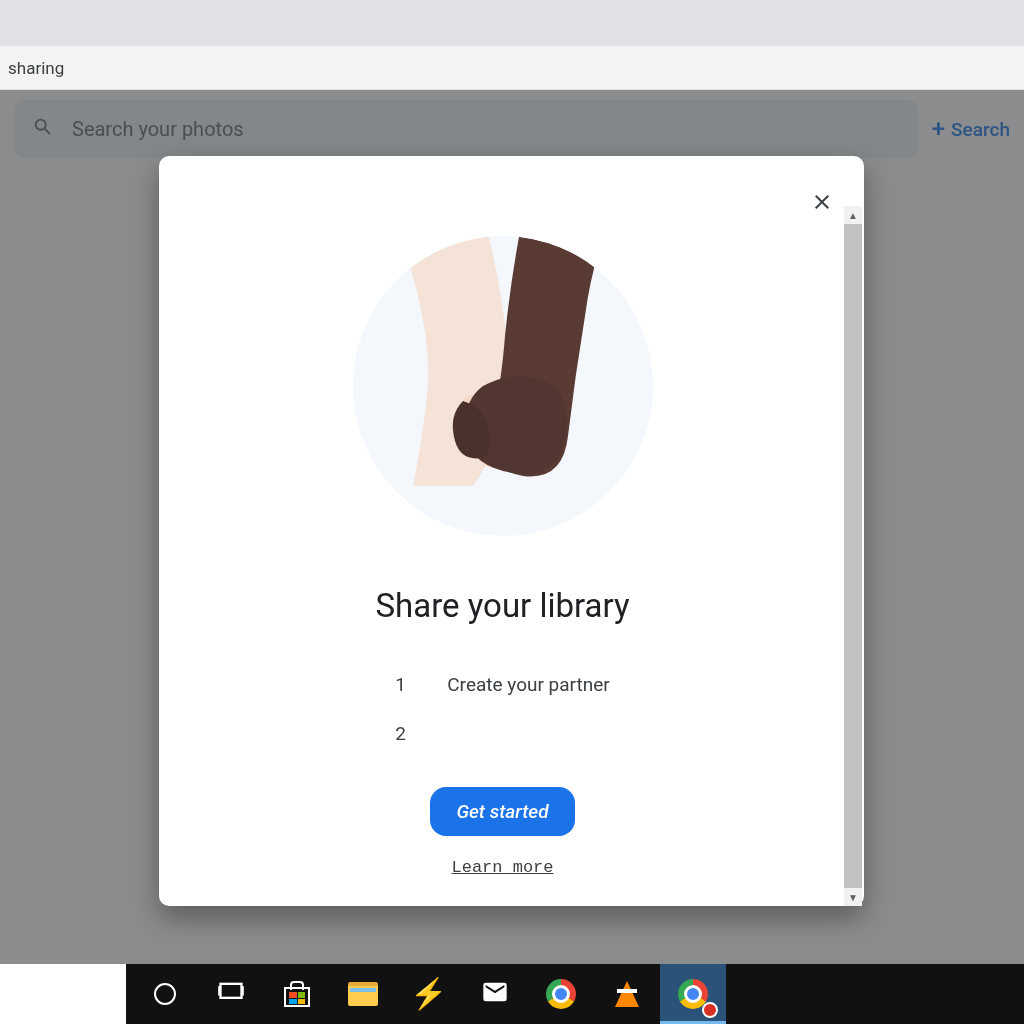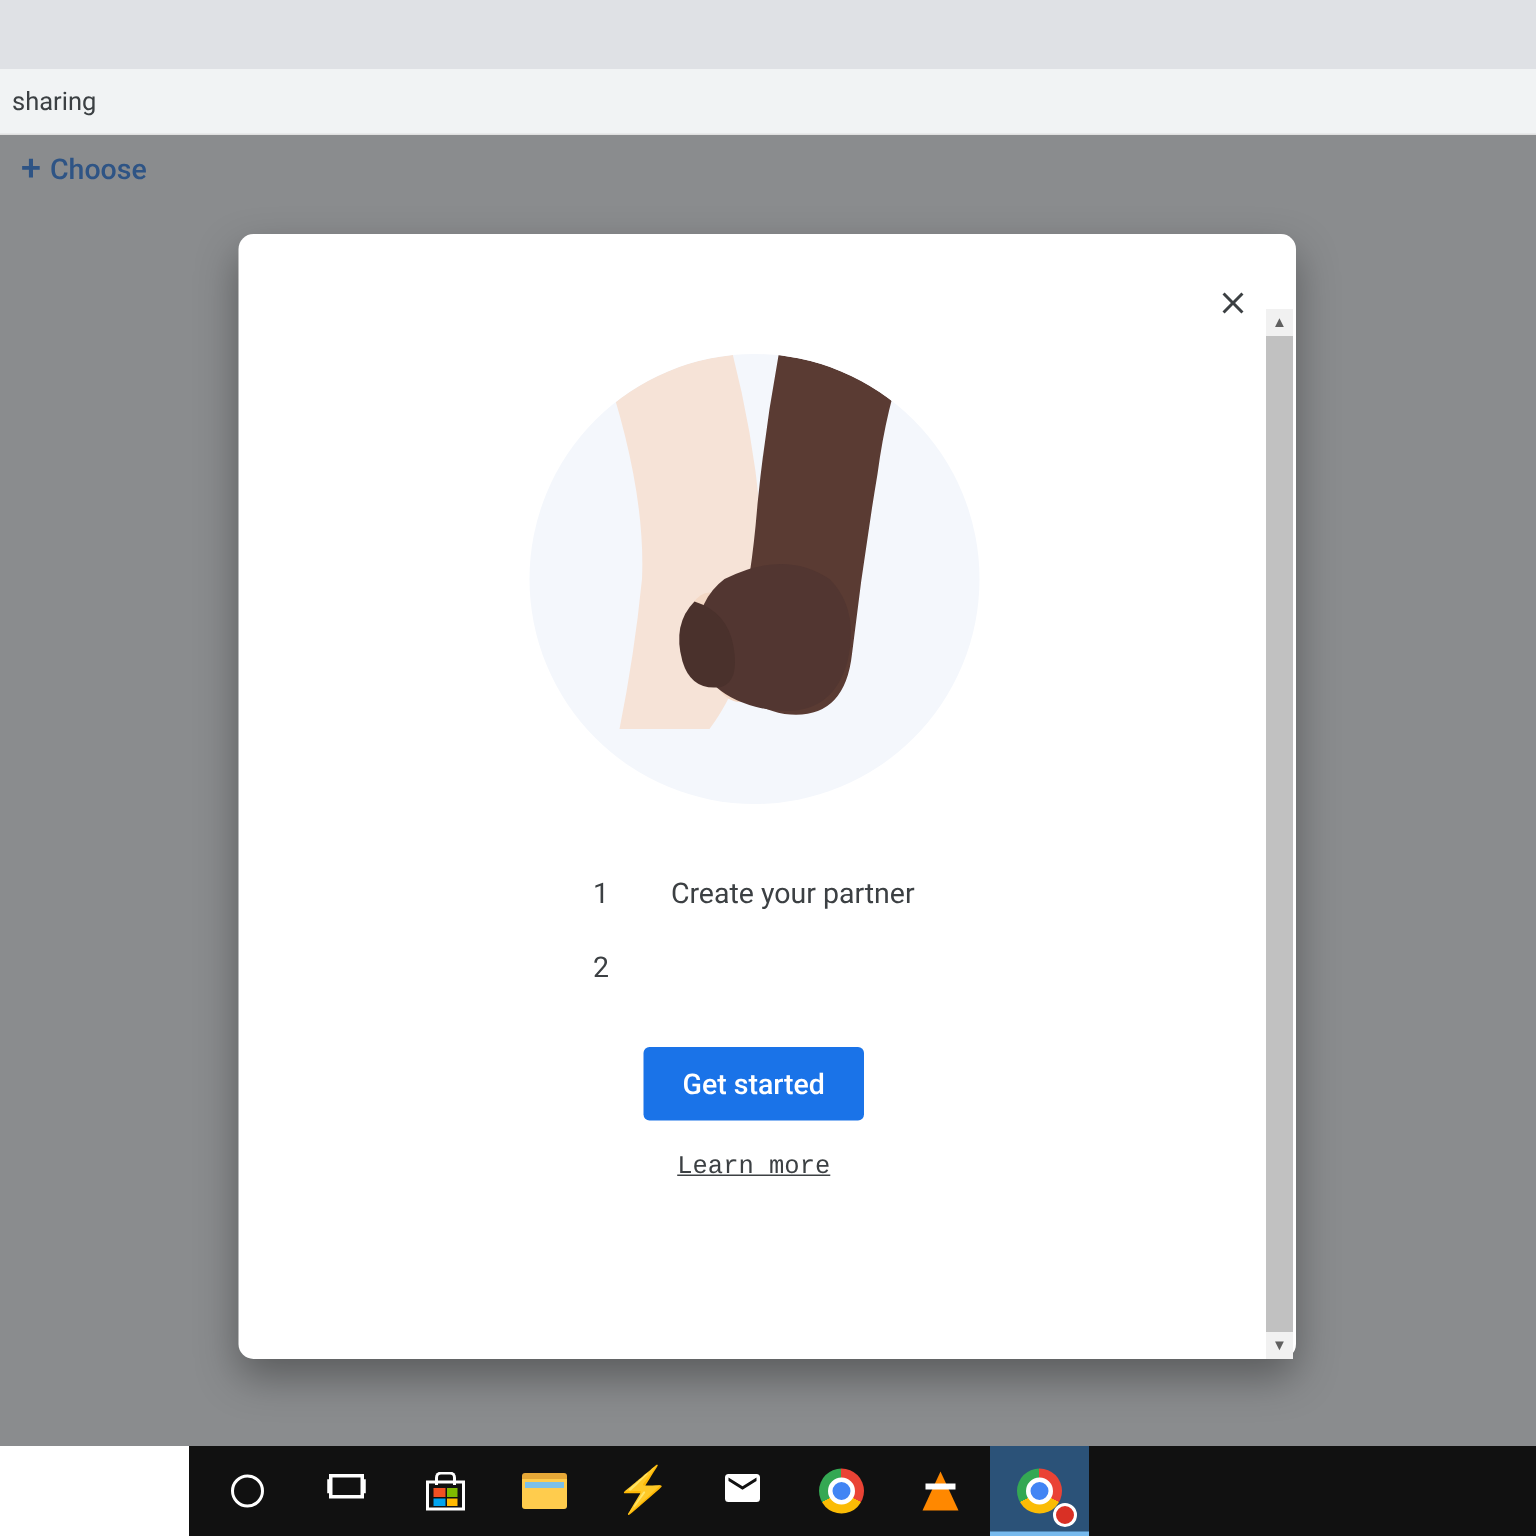--- a/index.html
+++ b/index.html
@@ -143,25 +143,26 @@
     font-size: 19px;
     color: #3c4043;
   }
   .step-row { display: flex; gap: 40px; }
   .step-num { width: 12px; color:#3c4043; }
   .primary-btn {
     margin-top: 42px;
     background: #1a73e8;
     color: #ffffff;
     border: none;
-    border-radius: 4px;
+    border-radius: 16px;
     font-size: 19px;
     font-weight: 500;
     padding: 13px 26px;
     cursor: pointer;
+    font-style: italic;
   }
   .learn-more {
     margin-top: 22px;
     font-size: 17px;
     color: #3c4043;
     text-decoration: underline;
     cursor: pointer;
     font-family: Liberation Mono, monospace;
   }
 
@@ -237,23 +238,31 @@
 </head>
 <body>
 
 <div class="browser-top"></div>
 <div class="address-bar-row">
   <span class="url-text">sharing</span>
 </div>
 
 <div class="app">
   <div class="app-header">
+    <div class="search-box">
+      <span>
+        <svg class="search-icon-svg" viewBox="0 0 24 24">
+            <path d="M15.5 14h-.79l-.28-.27A6.47 6.47 0 0 0 16 9.5 6.5 6.5 0 1 0 9.5 16c1.61 0 3.09-.59 4.23-1.57l.27.28v.79l5 4.99L20.49 19l-4.99-5zm-6 0C7.01 14 5 11.99 5 9.5S7.01 5 9.5 5 14 7.01 14 9.5 11.99 14 9.5 14z"></path>
+          </svg>
+      </span>
+      <input type="text" placeholder="Search your photos" style="">
+    </div>
     <div class="create-btn">
       <span class="plus-icon">+</span>
-      <span>Choose</span>
+      <span>Search</span>
     </div>
   </div>
 
   <div class="overlay"></div>
 
   <div class="modal">
     <div class="modal-close">
       <span>
         <svg viewBox="0 0 24 24">
             <path d="M19 6.41 17.59 5 12 10.59 6.41 5 5 6.41 10.59 12 5 17.59 6.41 19 12 13.41 17.59 19 19 17.59 13.41 12z"></path>
@@ -280,20 +289,21 @@
 
             <path d="M260 -20 L170 -20 Q158 40 152 100 Q148 150 140 180 Q120 230 170 240 Q210 245 215 200 Q222 140 232 80 Q240 20 260 -20 Z" fill="#5a3b33"></path>
 
             <path d="M130 150 Q110 165 112 195 Q114 225 150 235 Q200 248 212 205 Q220 170 200 150 Q170 130 130 150 Z" fill="#523631"></path>
 
             <path d="M110 165 Q95 180 102 205 Q108 225 128 222 Q140 218 136 195 Q132 172 110 165 Z" fill="#4a312c"></path>
           </g>
         </svg>
       </div>
 
+      <h1 class="modal-title">Share your library</h1>
 
       <div class="steps">
         <div class="step-row">
           <span class="step-num">1</span>
           <span>Create your partner</span>
         </div>
         <div class="step-row">
           <span class="step-num">2</span>
         </div>
       </div>

